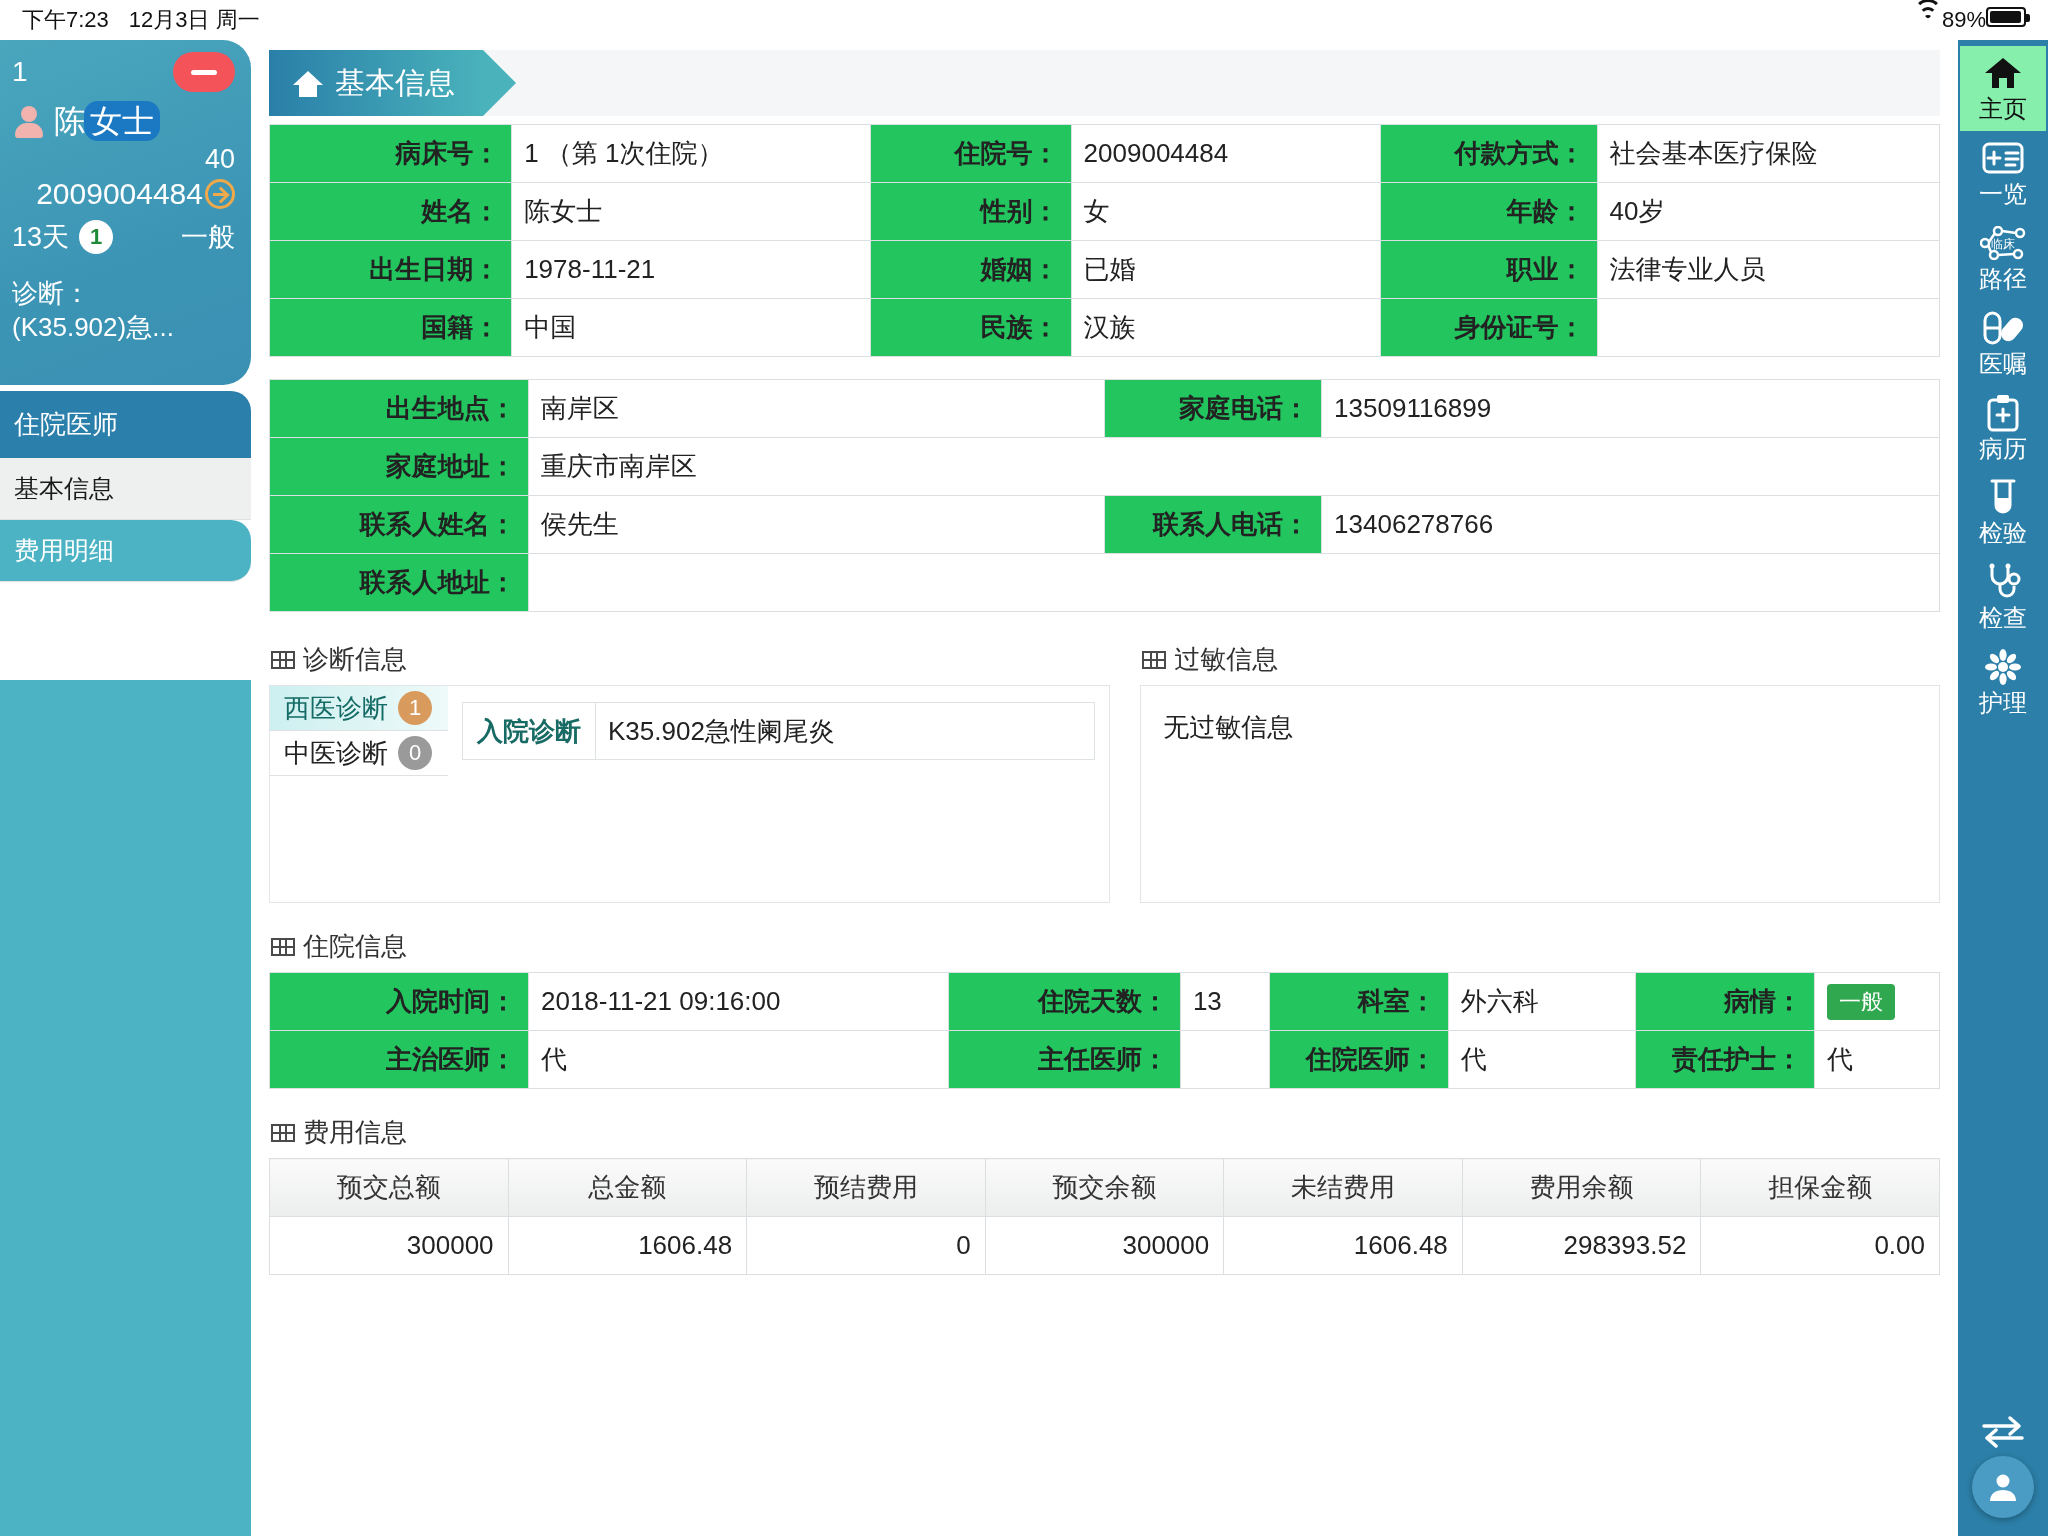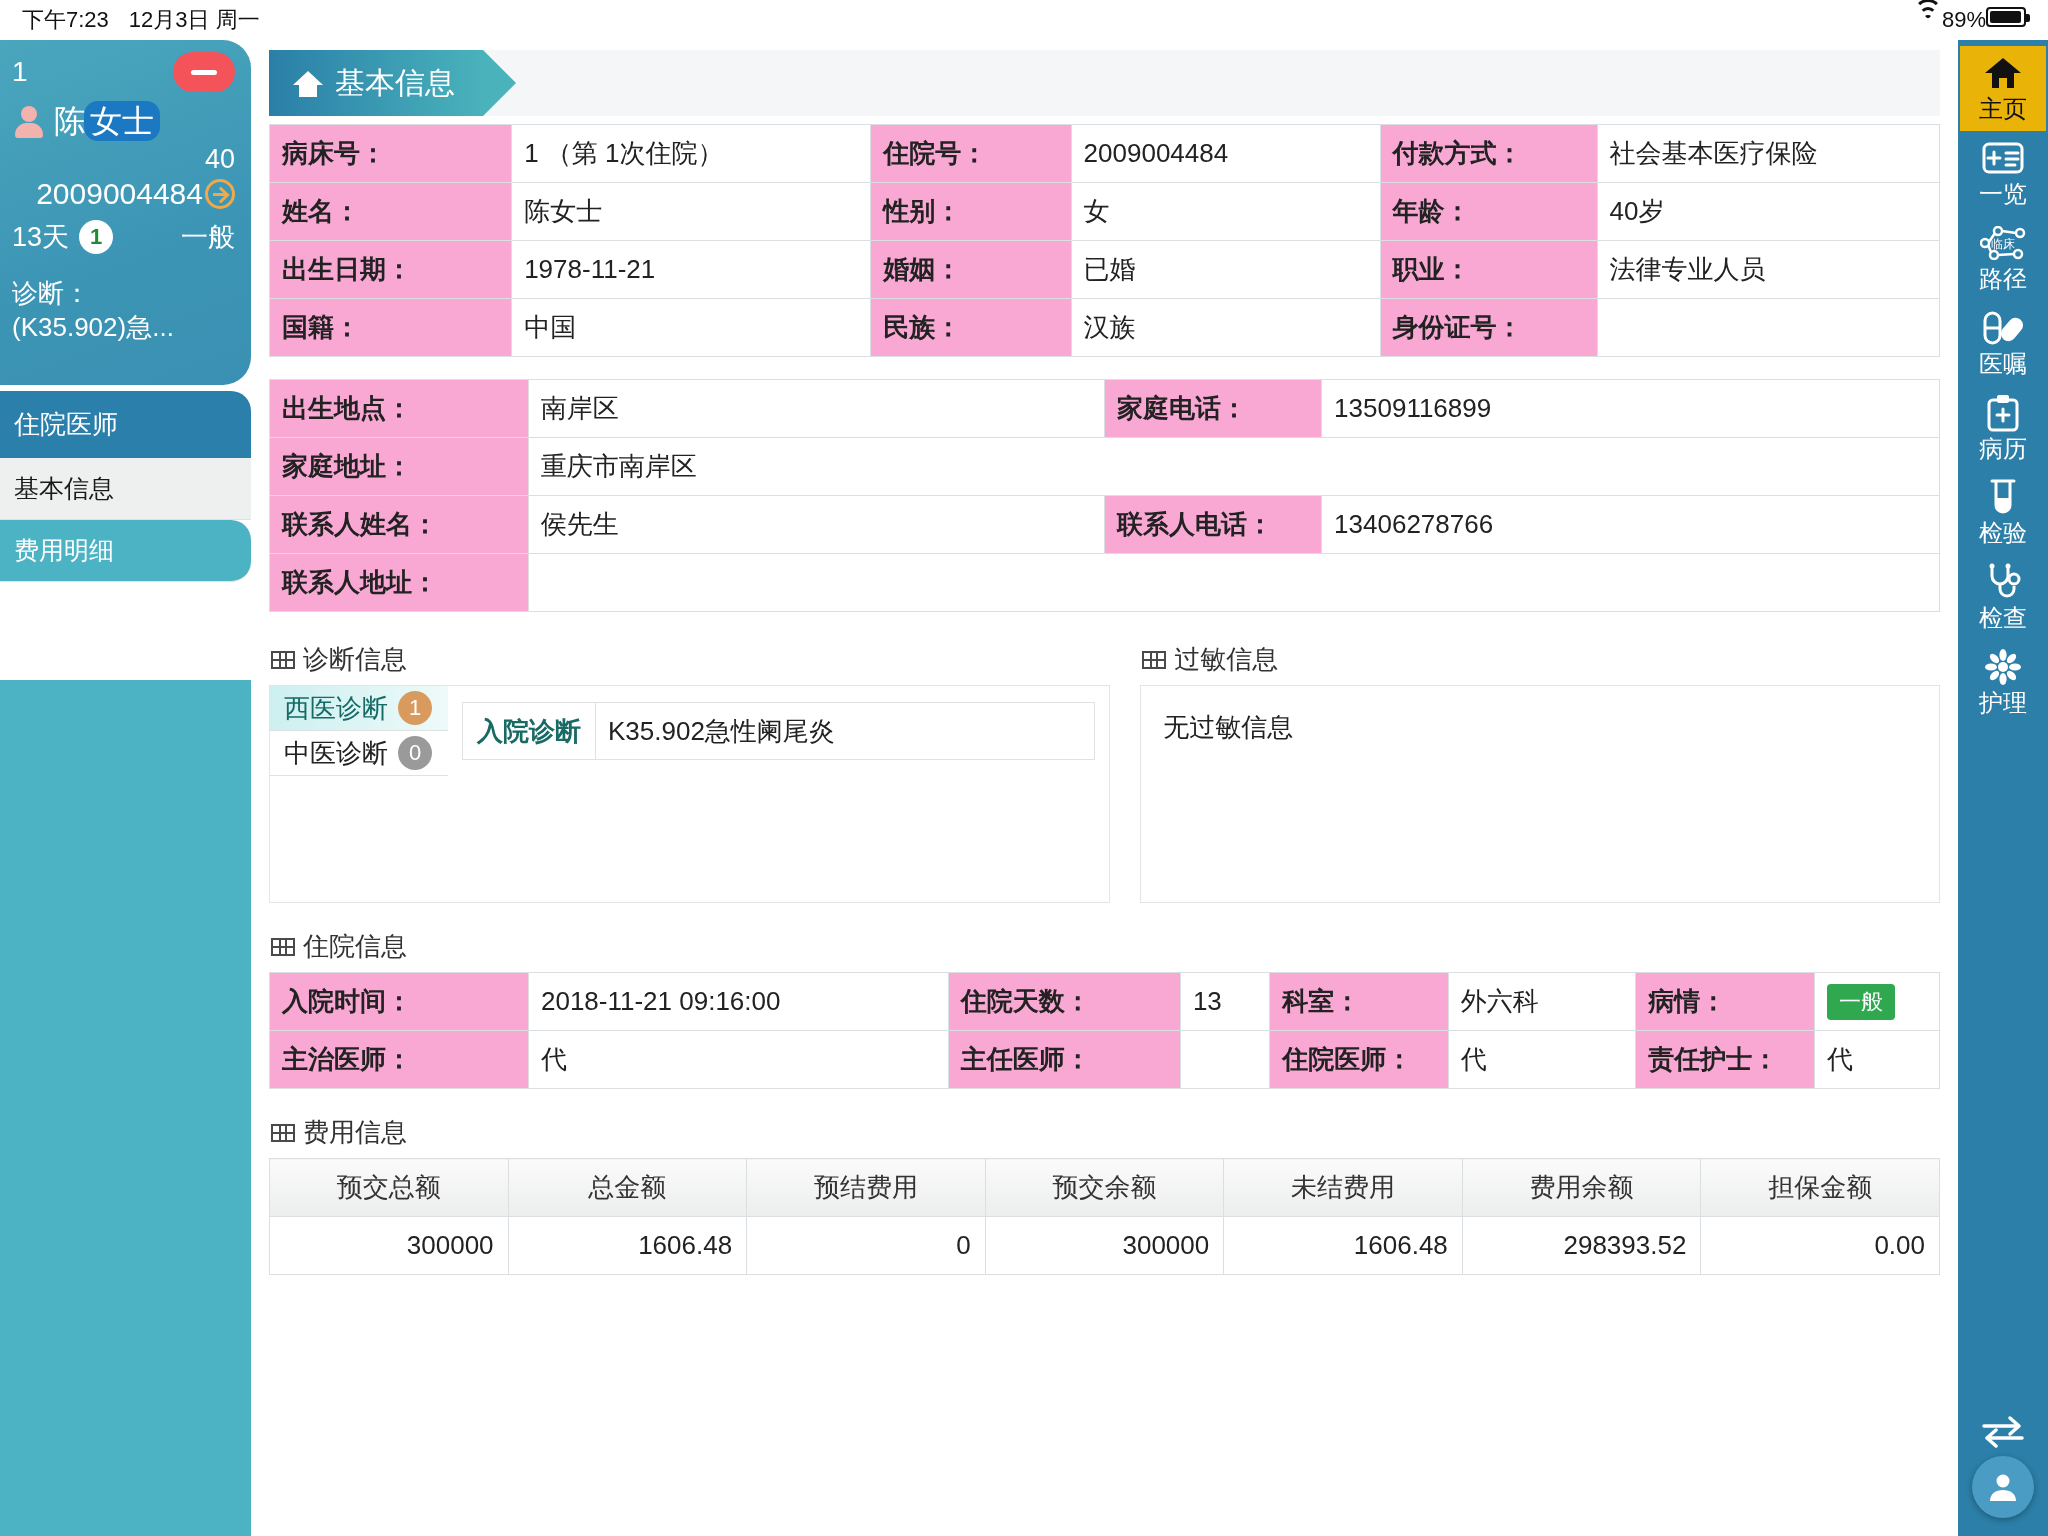--- a/index.html
+++ b/index.html
@@ -126,21 +126,21 @@
     content:""; position:absolute; left:0; top:2px;
     border-left:15px solid transparent; border-right:15px solid transparent;
     border-bottom:14px solid #fff;
   }
   .home-ico::after{
     content:""; position:absolute; left:6px; top:14px; width:18px; height:14px; background:#fff;
   }
 
   table.info { width:100%; border-collapse:collapse; table-layout:fixed; }
   table.info td { border:1px solid #dcdfe1; height:58px; font-size:26px; color:#222; padding:4px 12px; }
-  td.lab { color:#186a64; text-align:left; font-weight:600; background:#f9a8d4; }
+  td.lab { color:#186a64; text-align:right; font-weight:600; background:#22c55e; }
   td.val { color:#222; }
   .tbl-wrap { margin-top:8px; }
   .tbl-sep { height:22px; }
 
   .sec-title { font-size:26px; color:#333; margin:26px 0 8px 2px; display:flex; align-items:center;}
   .grid-ico {
     width:24px; height:18px; margin-right:8px; border:2px solid #4a4a4a; position:relative; flex:0 0 24px;
   }
   .grid-ico::before{content:"";position:absolute;left:0;right:0;top:6px;height:2px;background:#4a4a4a;}
   .grid-ico::after{content:"";position:absolute;top:0;bottom:0;left:6px;width:2px;background:#4a4a4a;
@@ -183,21 +183,21 @@
 
   
   .rail {
     width:90px; flex:0 0 90px; background:#2c7fa8; display:flex; flex-direction:column;
     align-items:center; padding-top:6px; position:relative;
   }
   .rail-item {
     width:86px; padding:6px 0 8px 0; display:flex; flex-direction:column; align-items:center;
     color:#fff; font-size:24px; line-height:1.12;
   }
-  .rail-item.active { background:#eab308; color:#111; }
+  .rail-item.active { background:#86efac; color:#111; }
   .rail-lbl { margin-top:2px; text-align:center; }
   .rail-ico { width:46px; height:42px; display:flex; align-items:center; justify-content:center; }
   .rail-bottom { margin-top:auto; padding-bottom:22px; display:flex; flex-direction:column; align-items:center; gap:26px;}
   .fab {
     position:absolute; right:14px; bottom:18px; width:62px; height:62px; border-radius:50%;
     background:#4a9cc4; display:flex; align-items:center; justify-content:center;
     box-shadow:0 2px 6px rgba(0,0,0,.3);
   }
   .svgw { display:block; }
 </style>

